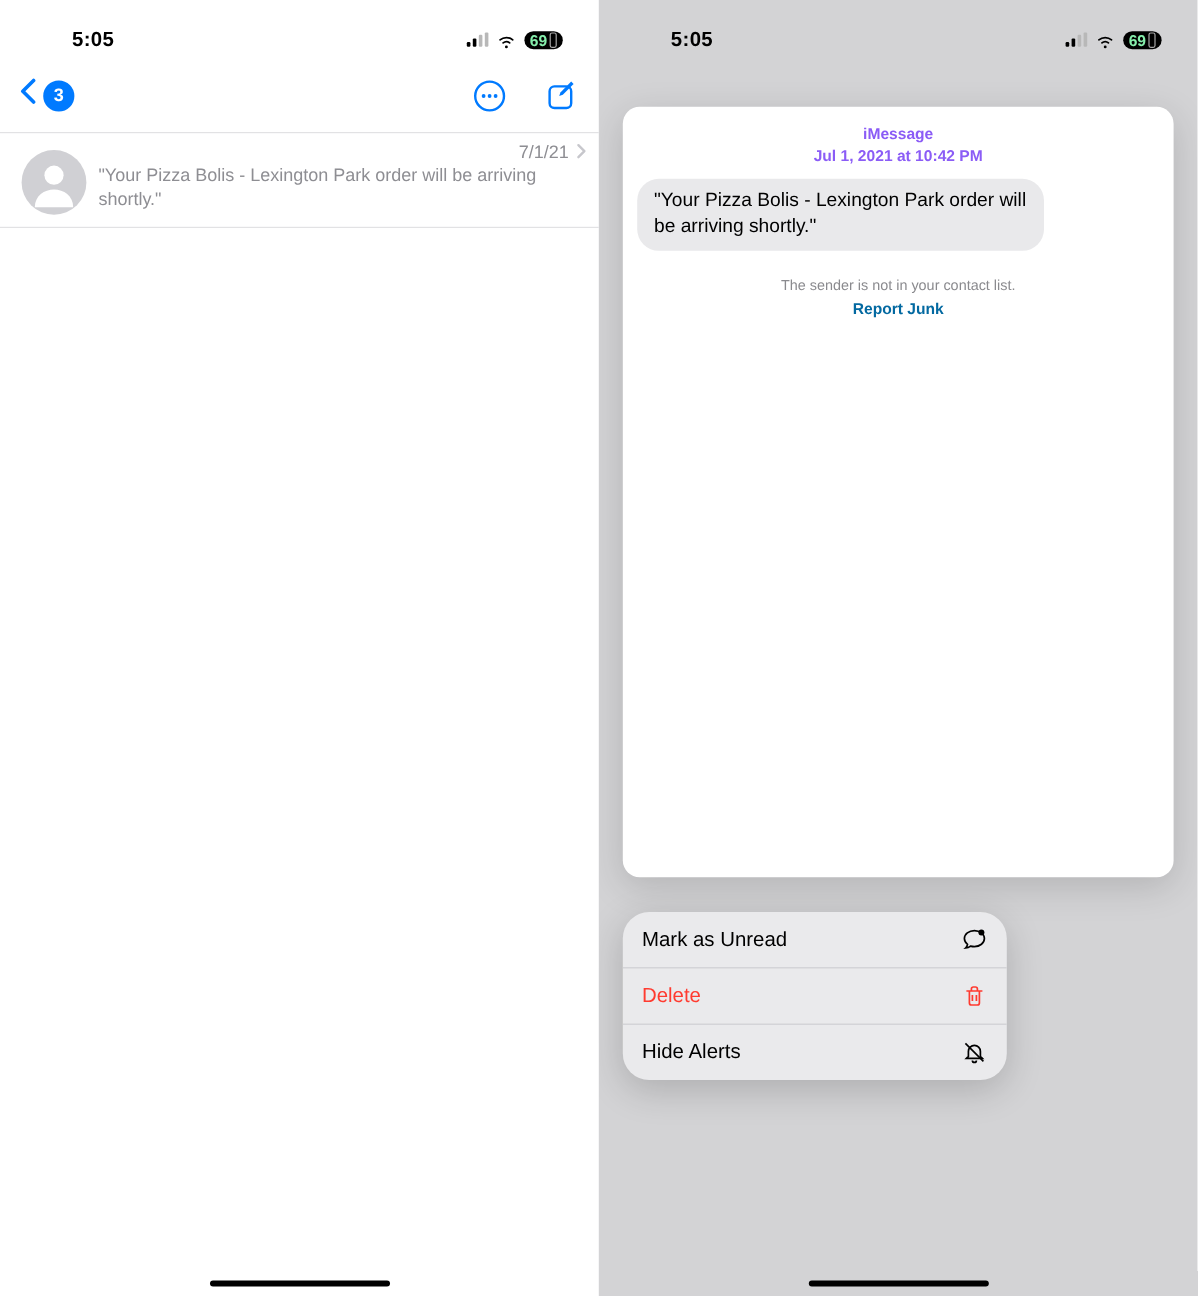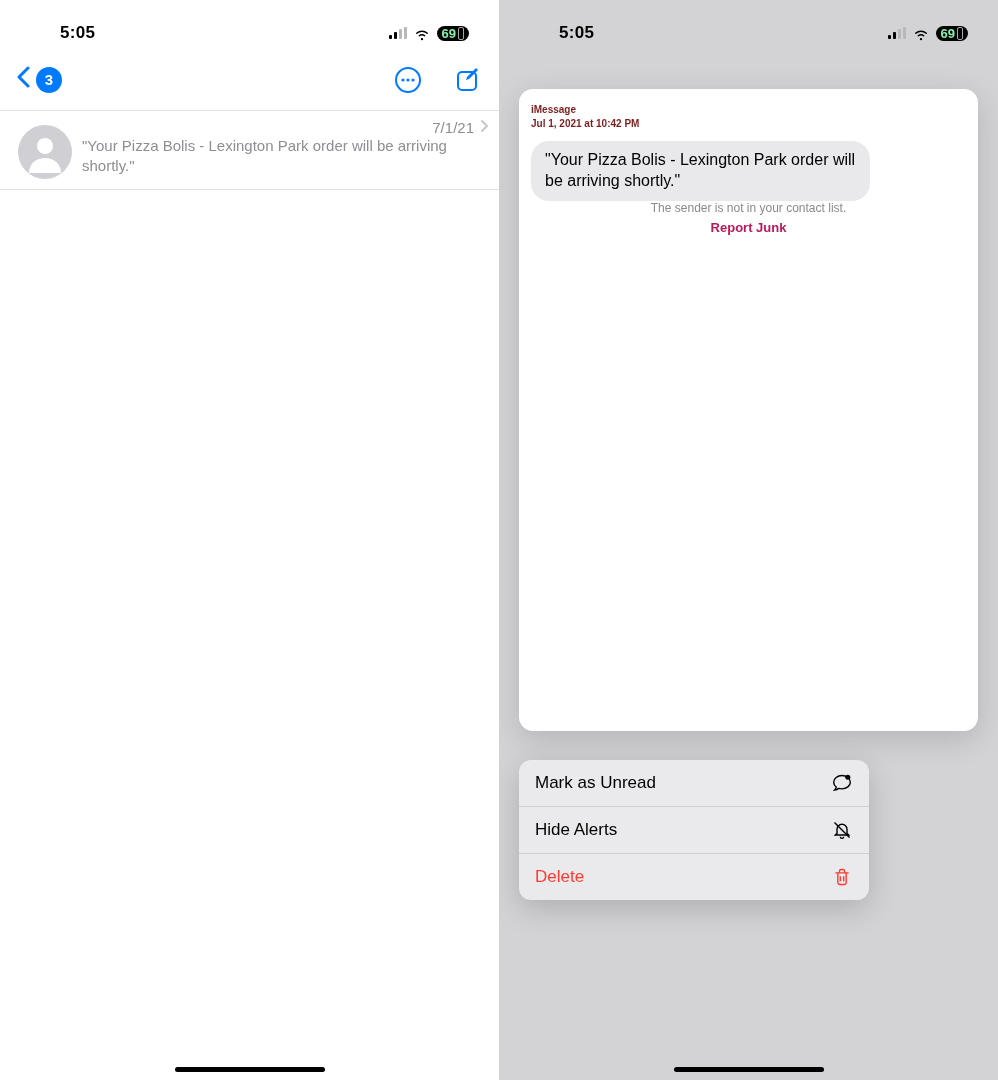--- a/index.html
+++ b/index.html
@@ -40,29 +40,29 @@
   .conv-body{flex:1;min-width:0;}
   .conv-top{display:flex;justify-content:flex-end;align-items:flex-start;gap:6px;color:#8e8e93;font-size:15px;}
   .conv-chev{color:#c7c7cc;}
   .conv-preview{color:#8e8e93;font-size:15px;line-height:1.35;padding-right:20px;}
 
   
   .home-ind{position:absolute;bottom:8px;left:50%;transform:translateX(-50%);width:150px;height:5px;border-radius:3px;background:#000;}
 
   
   .preview-card{position:absolute;top:89px;left:20px;right:20px;height:642px;background:#fff;border-radius:14px;box-shadow:0 8px 30px rgba(0,0,0,0.15);padding:14px 12px;}
-  .card-head{text-align:left;color:#7f1d1d;font-size:10px;font-weight:600;line-height:1.4;}
+  .card-head{text-align:center;color:#8b5cf6;font-size:13px;font-weight:600;line-height:1.4;}
   .card-head .sub{font-weight:700;}
   .bubble-row{display:flex;margin-top:10px;}
   .bubble{background:#e9e9eb;color:#000;border-radius:18px;padding:9px 14px;max-width:78%;font-size:16px;line-height:1.3;position:relative;}
-  .not-contact{text-align:center;color:#8a8a8e;font-size:12px;font-weight:500;}
-  .report-junk{text-align:center;color:#be185d;font-size:13px;font-weight:600;margin-top:5px;}
-
-  
-  .ctx-menu{position:absolute;top:760px;left:20px;width:350px;background:#eaeaec;border-radius:12px;overflow:hidden;box-shadow:0 8px 30px rgba(0,0,0,0.18);}
+  .not-contact{text-align:center;color:#8a8a8e;font-size:12px;margin-top:22px;font-weight:500;}
+  .report-junk{text-align:center;color:#0369a1;font-size:13px;font-weight:600;margin-top:5px;}
+
+  
+  .ctx-menu{position:absolute;top:760px;left:20px;width:320px;background:#eaeaec;border-radius:22px;overflow:hidden;box-shadow:0 8px 30px rgba(0,0,0,0.18);}
   .ctx-item{display:flex;align-items:center;justify-content:space-between;padding:12px 16px;font-size:17px;border-bottom:0.5px solid #cfcfd3;}
   .ctx-item:last-child{border-bottom:none;}
   .ctx-item.danger{color:#ff3b30;}
   .ctx-icon{width:22px;height:22px;display:flex;align-items:center;justify-content:center;}
 </style>
 </head>
 <body>
 
 <div class="canvas">
 
@@ -165,38 +165,38 @@
     <div class="ctx-menu">
       <div class="ctx-item">
         <span>Mark as Unread</span>
         <span class="ctx-icon">
           <svg width="20" height="20" viewBox="0 0 24 24">
               <path d="M12 3C6.5 3 2 6.6 2 11c0 2.3 1.2 4.3 3.1 5.8-.2 1.3-.9 2.6-1.9 3.6 1.9-.2 3.6-.9 4.9-1.9 1.2.3 2.5.5 3.9.5 5.5 0 10-3.6 10-8S17.5 3 12 3z" fill="none" stroke="#000" stroke-width="1.7"></path>
               <circle cx="19" cy="5" r="3" fill="#000"></circle>
             </svg>
         </span>
       </div>
+      <div class="ctx-item danger">
+        <span>Delete</span>
+        <span class="ctx-icon">
+          <svg width="20" height="20" viewBox="0 0 24 24">
+              <path d="M4 7h16M9 7V5a2 2 0 0 1 2-2h2a2 2 0 0 1 2 2v2m2 0v12a2 2 0 0 1-2 2H9a2 2 0 0 1-2-2V7" fill="none" stroke="#ff3b30" stroke-width="1.7"></path>
+              <line x1="10" y1="11" x2="10" y2="17" stroke="#ff3b30" stroke-width="1.7"></line>
+              <line x1="14" y1="11" x2="14" y2="17" stroke="#ff3b30" stroke-width="1.7"></line>
+            </svg>
+        </span>
+      </div>
       <div class="ctx-item">
         <span>Hide Alerts</span>
         <span class="ctx-icon">
           <svg width="20" height="20" viewBox="0 0 24 24">
               <path d="M6 16V11a6 6 0 0 1 12 0v5l2 2H4l2-2z" fill="none" stroke="#000" stroke-width="1.7"></path>
               <path d="M10 20a2 2 0 0 0 4 0" fill="none" stroke="#000" stroke-width="1.7"></path>
               <line x1="3" y1="3" x2="21" y2="21" stroke="#000" stroke-width="1.7"></line>
             </svg>
         </span>
       </div>
-      <div class="ctx-item danger">
-        <span>Delete</span>
-        <span class="ctx-icon">
-          <svg width="20" height="20" viewBox="0 0 24 24">
-              <path d="M4 7h16M9 7V5a2 2 0 0 1 2-2h2a2 2 0 0 1 2 2v2m2 0v12a2 2 0 0 1-2 2H9a2 2 0 0 1-2-2V7" fill="none" stroke="#ff3b30" stroke-width="1.7"></path>
-              <line x1="10" y1="11" x2="10" y2="17" stroke="#ff3b30" stroke-width="1.7"></line>
-              <line x1="14" y1="11" x2="14" y2="17" stroke="#ff3b30" stroke-width="1.7"></line>
-            </svg>
-        </span>
-      </div>
     </div>
 
     <div class="home-ind"></div>
   </div>
 
 </div>
 
 </body></html>

